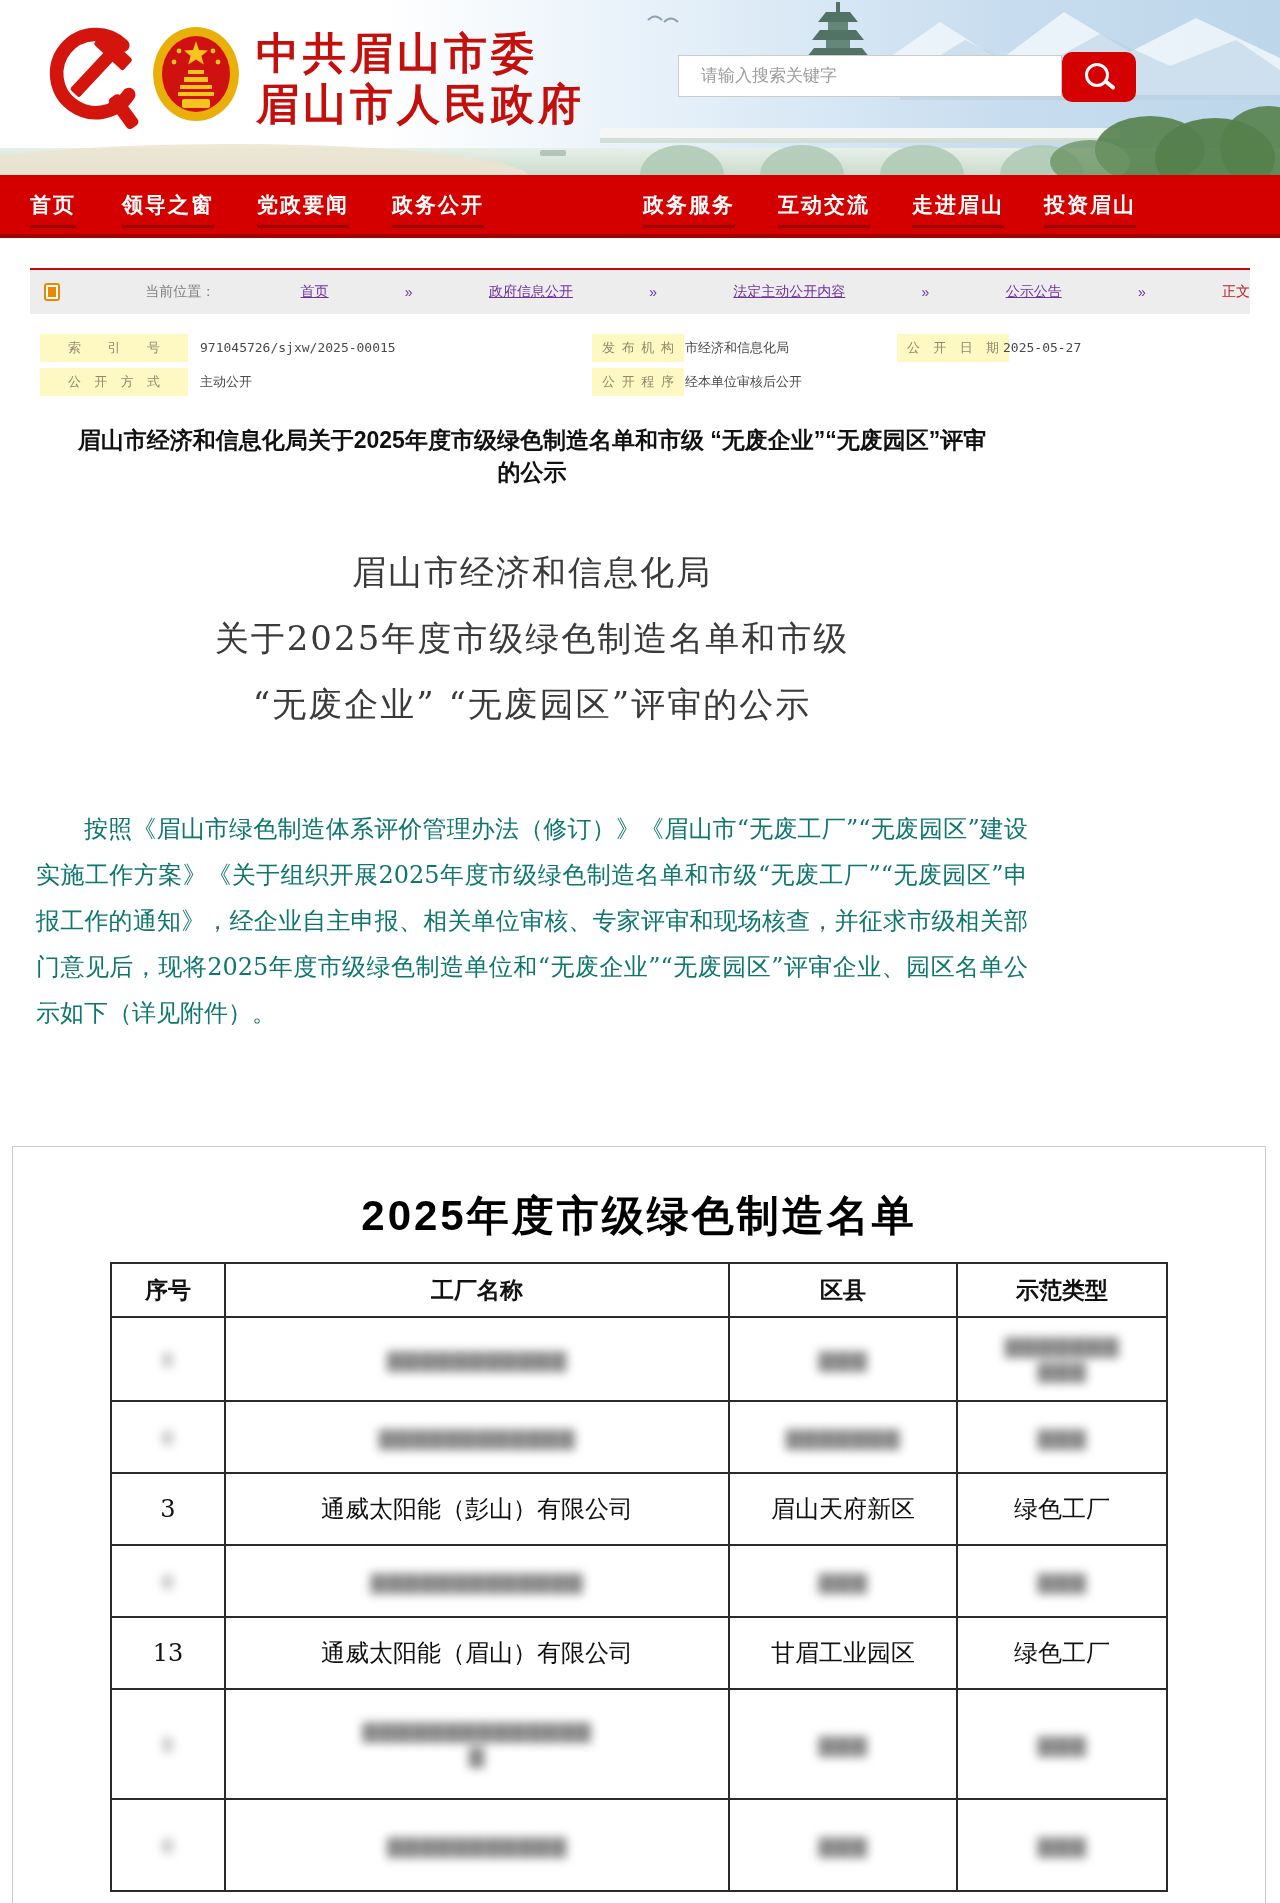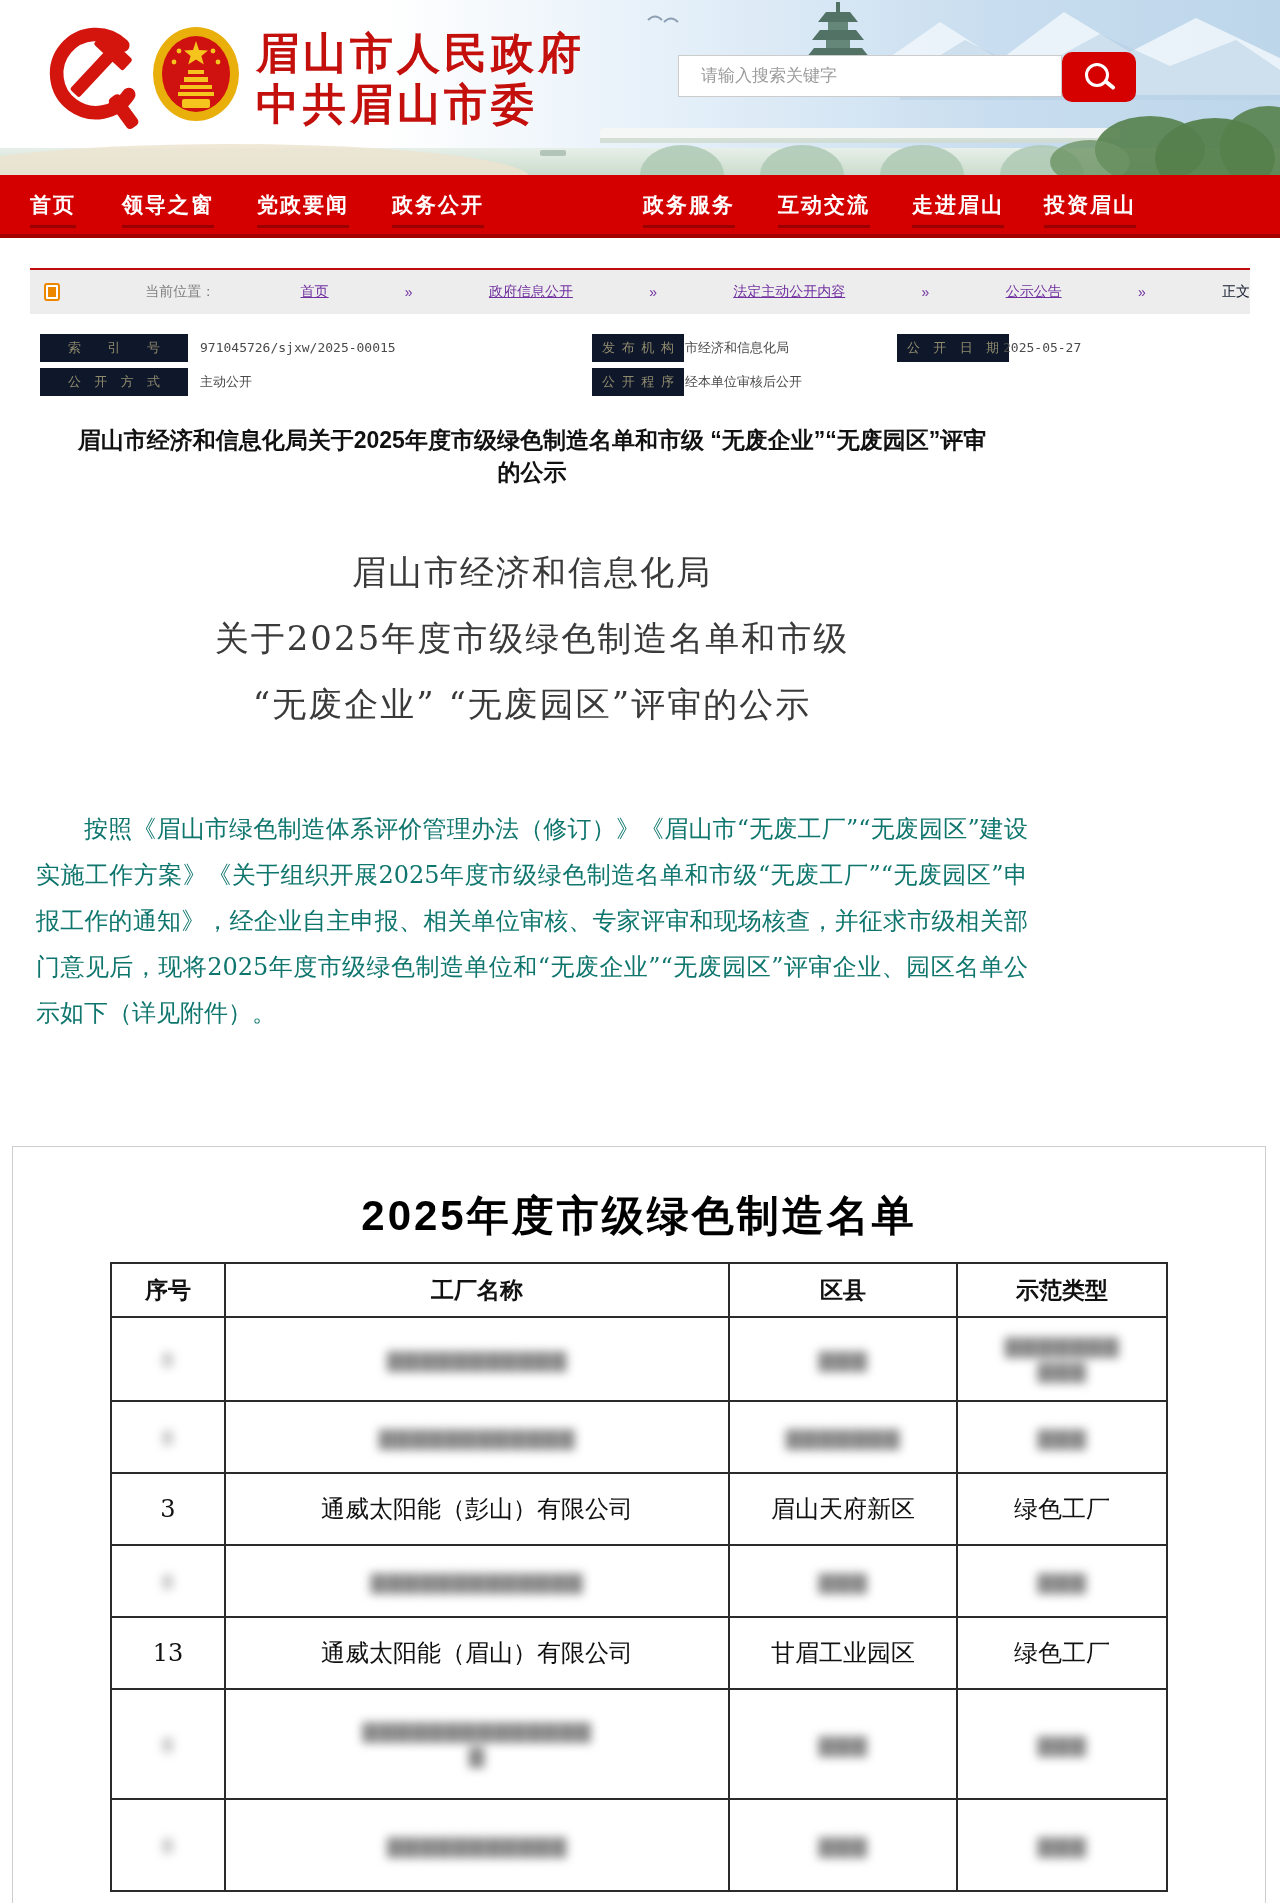--- a/index.html
+++ b/index.html
@@ -26,25 +26,25 @@
             text-decoration:none;padding-bottom:6px;border-bottom:3px solid #9b0000;white-space:nowrap;}
   
   .breadcrumb{position:absolute;top:268px;left:30px;width:1220px;height:46px;background:#ededed;
               border-top:2px solid #c00c0c;display:flex;align-items:center;padding-left:14px;box-sizing:border-box;
               font-size:14px;color:#808080;justify-content:space-between;}
   .loc-icon{width:12px;height:14px;border:2px solid #ee8700;border-radius:3px;background:#fff;position:relative;margin-right:10px;flex:none;}
   .loc-icon::after{content:'';position:absolute;inset:2px;background:#ee8700;}
   .bc-prefix{margin-right:10px;}
   .bc-link{color:#7030a0;text-decoration:underline;}
   .bc-sep{color:#7030a0;margin:0 1px;}
-  .bc-current{color:#0f172a;font-family:Liberation Mono, monospace;}
+  .bc-current{color:#b91c1c;font-family:Liberation Mono, monospace;}
   
   .meta{position:absolute;top:330px;left:30px;width:1220px;height:70px;font-size:13px;}
   .m-cell{position:absolute;height:28px;line-height:28px;box-sizing:border-box;}
-  .m-label{background:#0f172a;color:#8f8a6d;text-align:justify;text-align-last:justify;}
+  .m-label{background:#fef9c3;color:#8f8a6d;text-align:justify;text-align-last:justify;}
   .m-l1{left:10px;top:4px;width:148px;padding:0 28px;}
   .m-l2{left:562px;top:4px;width:92px;padding:0 10px;}
   .m-l3{left:867px;top:4px;width:112px;padding:0 10px;}
   .m-l4{left:10px;top:38px;width:148px;padding:0 28px;}
   .m-l5{left:562px;top:38px;width:92px;padding:0 10px;}
   .m-v{color:#4a4a4a;}
   .m-v1{left:170px;top:4px;font-family:"DejaVu Sans Mono",monospace;}
   .m-v2{left:655px;top:4px;}
   .m-v3{left:973px;top:4px;font-family:"DejaVu Sans Mono",monospace;}
   .m-v4{left:170px;top:38px;}
@@ -146,22 +146,22 @@
         <rect x="36" y="44" width="16" height="4"></rect>
         <rect x="32" y="51" width="24" height="5"></rect>
         <rect x="28" y="59" width="32" height="4"></rect>
         <rect x="26" y="66" width="36" height="4"></rect>
         <rect x="30" y="73" width="28" height="9" rx="2"></rect>
       </g>
       <rect x="36" y="86" width="16" height="6" fill="#e9af0b"></rect>
     </svg>
 
     <div class="org-title">
+      <div>中共眉山市委</div>
       <div>眉山市人民政府</div>
-      <div>中共眉山市委</div>
     </div>
 
     <input class="search-input" type="text" placeholder="请输入搜索关键字" style="">
     <button class="search-btn">
       <span class="search-icon"></span>
     </button>
   </header>
 
   <nav class="main-nav">
     <a class="nav-item" style="left:30px" href="#">首页</a>

